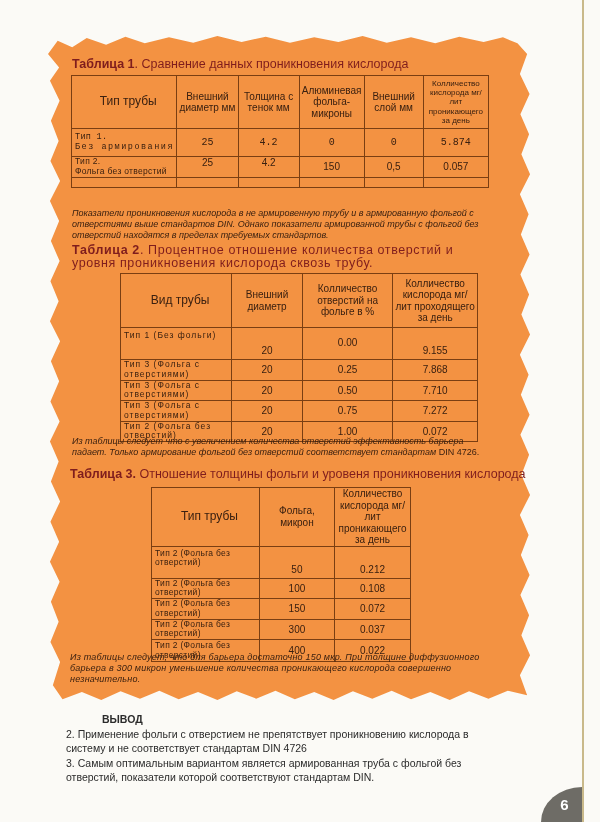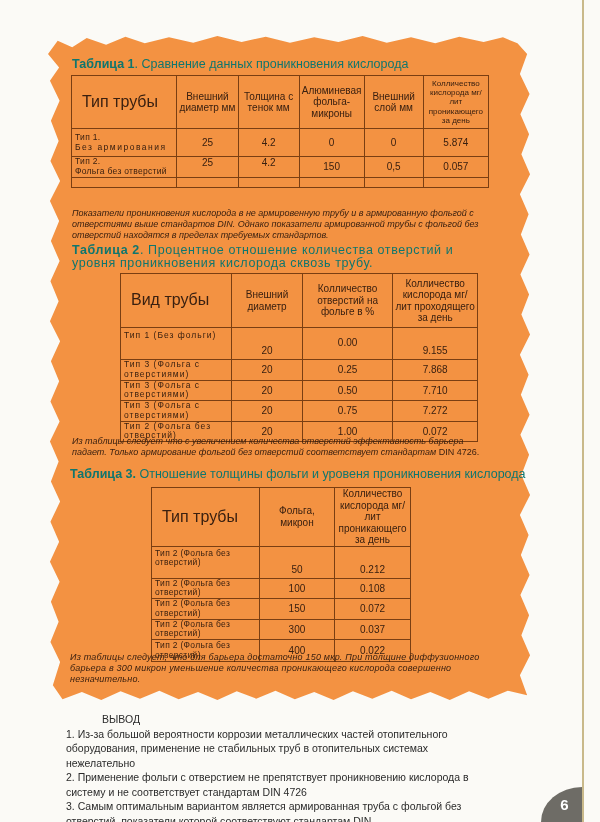--- a/index.html
+++ b/index.html
@@ -5,31 +5,31 @@
   html, body { margin:0; padding:0; }
   body { width:600px; height:822px; background:#fbfaf6; position:relative; overflow:hidden;
          font-family:"Liberation Sans", sans-serif; color:#2a1a0e; }
   .fold { position:absolute; left:582px; top:0; width:2px; height:822px; background:#c9b98a; }
   .orange { position:absolute; left:48px; top:34px; width:484px; height:668px; background:#f39242;
             clip-path: polygon(0% 3%, 2% 1%, 5% 2%, 8% 0.6%, 12% 1.6%, 16% 0.4%, 20% 1.4%, 25% 0.5%, 30% 1.3%, 35% 0.3%, 40% 1.2%, 45% 0.4%, 50% 1.3%, 55% 0.5%, 60% 1.2%, 65% 0.3%, 70% 1.3%, 75% 0.5%, 80% 1.4%, 85% 0.4%, 90% 1.2%, 94% 0.5%, 97% 1.4%,
               99% 3%, 97.5% 6%, 99.5% 9%, 97.6% 12%, 99.4% 15%, 97.8% 18%, 99.6% 21%, 97.5% 24%, 99.3% 27%, 97.7% 30%, 99.5% 33%, 97.6% 36%, 99.4% 39%, 97.8% 42%, 99.6% 45%, 97.5% 48%, 99.3% 51%, 97.7% 54%, 99.5% 57%, 97.6% 60%, 99.4% 63%, 97.8% 66%, 99.6% 69%, 97.5% 72%, 99.3% 75%, 97.7% 78%, 99.5% 81%, 97.6% 84%, 99.4% 87%, 97.8% 90%, 99.6% 93%, 97.5% 96%, 99% 99%,
               95% 98.3%, 91% 99.5%, 87% 98.4%, 83% 99.7%, 79% 98.5%, 75% 99.6%, 71% 98.3%, 67% 99.5%, 63% 98.4%, 59% 99.7%, 55% 98.5%, 51% 99.6%, 47% 98.3%, 43% 99.5%, 39% 98.4%, 35% 99.7%, 31% 98.5%, 27% 99.6%, 23% 98.3%, 19% 99.5%, 15% 98.4%, 11% 99.7%, 7% 98.5%, 3% 99.6%, 1% 97.5%,
               2.5% 94%, 0.5% 91%, 2.2% 88%, 0.6% 85%, 2.4% 82%, 0.4% 79%, 2.3% 76%, 0.5% 73%, 2.5% 70%, 0.6% 67%, 2.2% 64%, 0.4% 61%, 2.4% 58%, 0.5% 55%, 2.3% 52%, 0.6% 49%, 2.5% 46%, 0.4% 43%, 2.2% 40%, 0.5% 37%, 2.4% 34%, 0.6% 31%, 2.3% 28%, 0.4% 25%, 2.5% 22%, 0.5% 19%, 2.2% 16%, 0.6% 13%, 2.4% 10%, 0.4% 7%, 2.3% 5%); }
   .abs { position:absolute; }
-  .ttl { font-size:12.5px; color:#0f766e; }
+  .ttl { font-size:12.5px; color:#7f1d1d; }
   .ttl b { font-weight:bold; }
   table { border-collapse:collapse; position:absolute; }
   td, th { border:1px solid #7a3e12; font-size:9px; text-align:center; vertical-align:middle; padding:0 2px; color:#3a2010; }
   th { font-weight:normal; font-size:10px; line-height:1.15; }
-  th.first { text-align:left; font-size:16px; padding-left:10px; }
+  th.first { text-align:center; font-size:12px; padding-left:10px; }
   td.first { text-align:left; font-size:8.5px; line-height:1.15; padding-left:3px; letter-spacing:0.3px; }
   td.num { font-size:10px; }
   .note { font-style:italic; font-size:9px; line-height:1.2; color:#3a2010; }
   .conc { position:absolute; left:66px; top:712px; width:420px; font-size:10.5px; line-height:14.5px; color:#2b2b2b; }
-  .conc .head { font-weight:normal;padding-left:36px; }
+  .conc .head { font-weight:bold;padding-left:36px; }
   .pagenum { position:absolute; left:541px; top:787px; width:41px; height:35px; background:#6e6c66;
              border-top-left-radius:41px 35px; color:#ffffff; font-weight:bold; font-size:15px;
              display:flex; align-items:center; justify-content:center; padding-left:6px; box-sizing:border-box; }
 </style>
 </head>
 <body>
 
 <div class="fold"></div>
 <div class="orange"></div>
 
@@ -39,21 +39,21 @@
 <table style="left:71px; top:75px; width:418px;">
   <tbody>
       <tr style="height:53px;">
     <th class="first" style="width:92px;">Тип трубы</th>
     <th style="width:56px;">Внешний диаметр мм</th>
     <th style="width:56px;">Толщина с тенок мм</th>
     <th style="width:56px;">Алюминевая фольга-микроны</th>
     <th style="width:54px;">Внешний слой мм</th>
     <th style="width:60px; font-size:8px;">Колличество кислорода мг/лит проникающего за день</th>
   </tr>
-  <tr style="height:28px;">
+  <tr style="height:28px;font-family:Liberation Mono, monospace;">
     <td class="first">
           <div>Тип 1.</div>
           <div style="letter-spacing:1.5px;">Без армирования</div>
         </td>
     <td class="num">25</td>
     <td class="num">4.2</td>
     <td class="num">0</td>
     <td class="num">0</td>
     <td class="num">5.874</td>
   </tr>
@@ -161,20 +161,19 @@
     <td class="first">Тип 2 (Фольга без отверстий)</td>
     <td class="num">400</td>
     <td class="num">0.022</td>
   </tr>
 </tbody>
   </table>
 <div class="abs note" style="left:70px; top:652px; width:420px; letter-spacing:0.2px;">Из таблицы следует, что для барьера достаточно 150 мкр. При толщине диффузионного барьера в  300 микрон уменьшение количества проникающего кислорода совершенно незначительно.</div>
 
 <div class="conc">
   <div class="head">ВЫВОД</div>
-  <div>1. Из-за большой вероятности коррозии металлических частей отопительного оборудования, применение не стабильных труб в отопительных системах нежелательно</div>
   <div>2. Применение фольги с отверстием не препятствует проникновению кислорода в систему и не соответствует стандартам DIN 4726</div>
   <div>3. Самым оптимальным вариантом является армированная труба с фольгой без отверстий, показатели которой соответствуют стандартам DIN.</div>
 </div>
 
 <div class="pagenum">
     <span>6</span>
   </div>
 
 </body></html>

